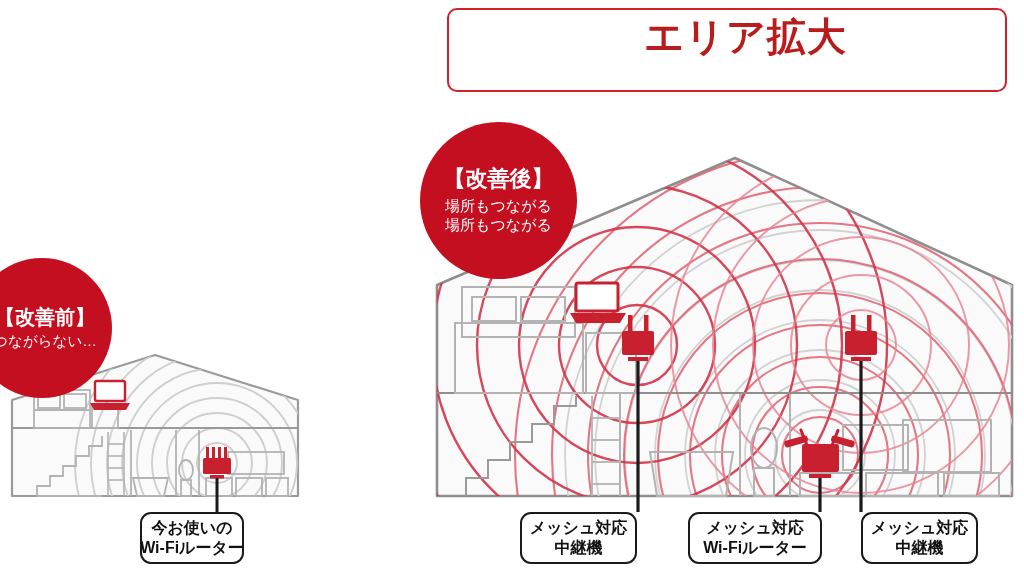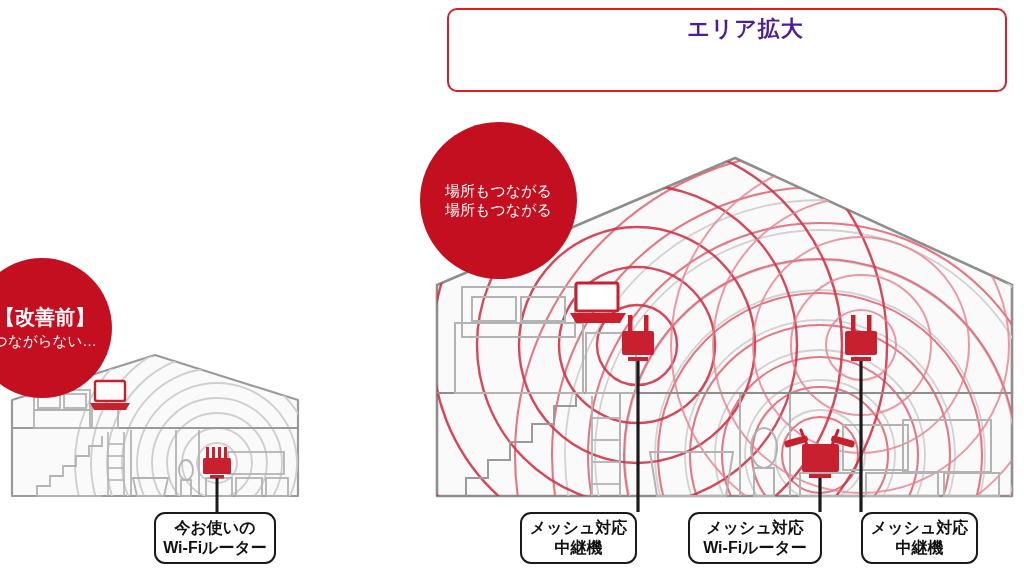--- a/index.html
+++ b/index.html
@@ -12,21 +12,21 @@
   #stage{position:absolute;left:0;top:0;width:1024px;height:576px;}
   svg.layer{position:absolute;left:0;top:0;width:1024px;height:576px;}
 
   
   .header-box{
     position:absolute;left:447px;top:8px;width:560px;height:84px;
     border:2px solid #d3202b;border-radius:10px;background:#fff;
     box-sizing:border-box;text-align:center;
   }
   .header-title{
-    color:#4c1d95;font-weight:bold;font-size:22px;line-height:1.05;
+    color:#b91c1c;font-weight:bold;font-size:39px;line-height:1.05;
     margin-top:7px;letter-spacing:1px;margin-left:37px;
   }
   .header-sub{
     color:#111;font-weight:bold;font-size:16.5px;line-height:1.1;margin-top:6px;
     letter-spacing:0px;
   }
 
   
   .badge{
     position:absolute;border-radius:50%;
@@ -276,25 +276,26 @@
   </div>
 
   <div class="badge badge-before">
     <div class="badge-body">
       <div class="badge-title">【改善前】</div>
       <div class="badge-line">つながらない…</div>
     </div>
   </div>
 
   <div class="badge badge-after">
+    <div class="badge-title">【改善後】</div>
     <div class="badge-line">場所もつながる</div>
     <div class="badge-line">場所もつながる</div>
   </div>
 
-  <div class="callout" style="left:154px;top:512px;width:122px;height:52px;">
+  <div class="callout" style="left:140px;top:512px;width:104px;height:52px;">
     <span>今お使いの</span>
     <span>Wi-Fiルーター</span>
   </div>
 
   <div class="callout" style="left:520px;top:512px;width:117px;height:52px;">
     <span>メッシュ対応</span>
     <span>中継機</span>
   </div>
 
   <div class="callout" style="left:688px;top:512px;width:134px;height:52px;">

